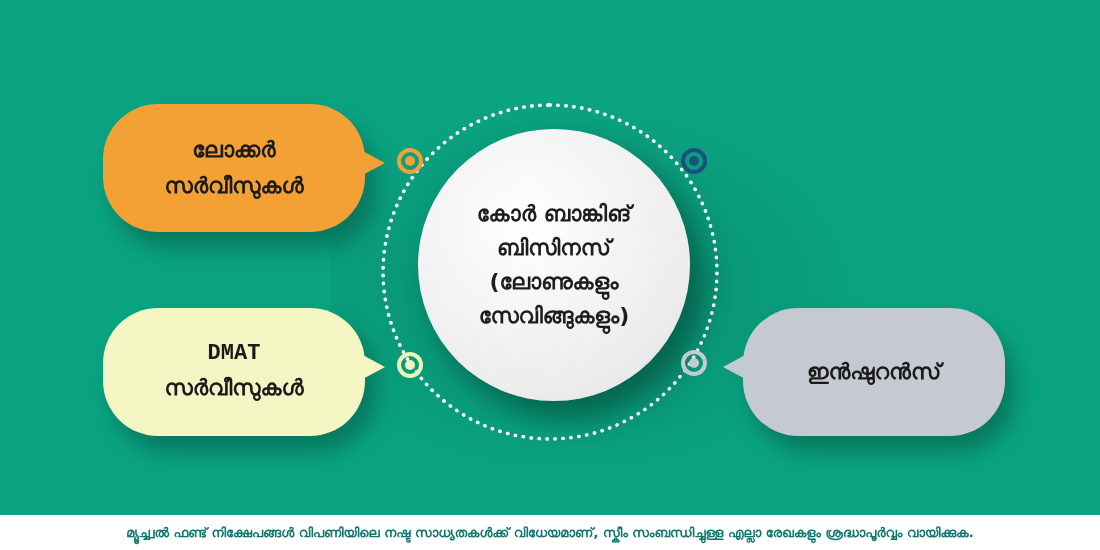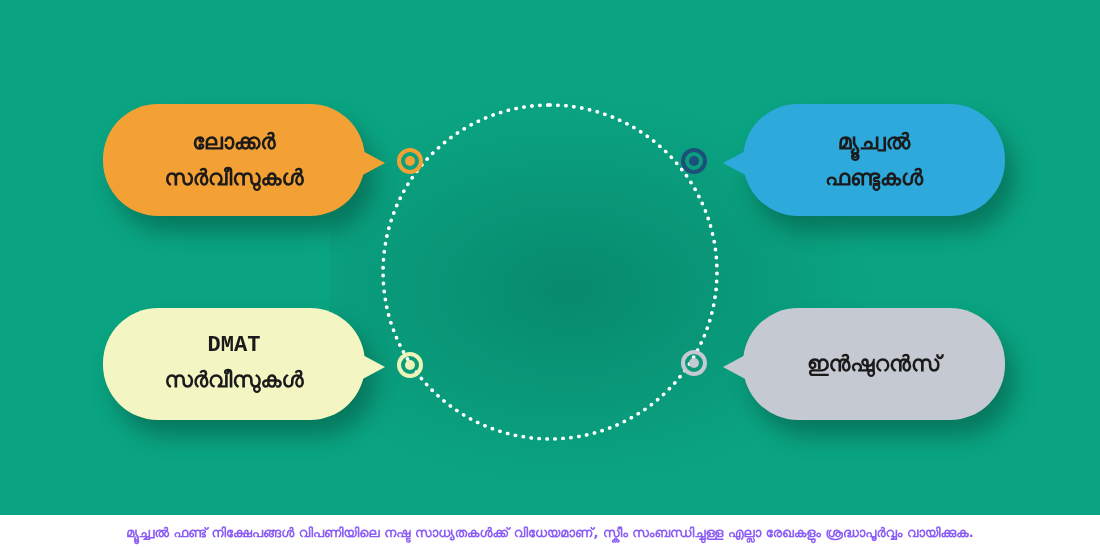--- a/index.html
+++ b/index.html
@@ -2,50 +2,51 @@
 <html><head>
 <meta charset="utf-8">
 <style>
   html, body { margin:0; padding:0; }
   body { width:1100px; height:550px; position:relative; overflow:hidden; background:#ffffff; font-family:"DejaVu Sans", sans-serif; }
   .canvas { position:absolute; left:0; top:0; width:1100px; height:515px; background:#0aa482; overflow:hidden; }
   .shade { position:absolute; left:330px; top:60px; width:600px; height:460px; background:radial-gradient(ellipse at 40% 50%, rgba(0,60,50,0.25), rgba(0,0,0,0) 60%); pointer-events:none; }
   .dotted-ring { position:absolute; left:381px; top:103px; width:338px; height:338px; border-radius:50%; border:4px dotted #ffffff; box-sizing:border-box; }
   .center-circle { position:absolute; left:418px; top:129px; width:272px; height:272px; border-radius:50%; background:radial-gradient(circle at 40% 35%, #ffffff, #ececec 70%, #dcdcdc); box-shadow: 14px 18px 28px rgba(0,40,30,0.45); display:flex; align-items:center; justify-content:center; text-align:center; }
   .center-text { font-weight:bold; font-size:22px; line-height:34px; color:#1d1d1d; white-space:pre-line; }
-  .bubble { position:absolute; width:262px; height:112px; border-radius:55px; display:flex; align-items:center; justify-content:center; text-align:center; box-shadow: 10px 16px 22px rgba(0,40,30,0.35); }
+  .bubble { position:absolute; width:262px; height:128px; border-radius:55px; display:flex; align-items:center; justify-content:center; text-align:center; box-shadow: 10px 16px 22px rgba(0,40,30,0.35); }
   .bubble-text { font-weight:bold; font-size:22px; line-height:36px; color:#1a1a1a; white-space:pre-line; }
   .tail-right { position:absolute; right:-20px; top:45px; width:0; height:0; border-top:14px solid transparent; border-bottom:14px solid transparent; border-left:26px solid; }
   .tail-left { position:absolute; left:-20px; top:45px; width:0; height:0; border-top:14px solid transparent; border-bottom:14px solid transparent; border-right:26px solid; }
   .node { position:absolute; width:26px; height:26px; border-radius:50%; box-sizing:border-box; border:4px solid; display:flex; align-items:center; justify-content:center; }
   .node-dot { width:10px; height:10px; border-radius:50%; }
-  .disclaimer { position:absolute; left:0; top:515px; width:1100px; height:35px; display:flex; align-items:center; justify-content:center; font-size:13px; font-weight:bold; color:#8b5cf6; }
+  .disclaimer { position:absolute; left:0; top:515px; width:1100px; height:35px; display:flex; align-items:center; justify-content:center; font-size:13px; font-weight:bold; color:#0f766e; }
 </style>
 </head>
 <body>
 
 <div class="canvas">
   <div class="shade"></div>
   <div class="dotted-ring"></div>
 
+  <div class="center-circle">
+    <div class="center-text">കോർ ബാങ്കിങ്
+ബിസിനസ്
+(ലോണുകളും
+സേവിങ്ങുകളും)</div>
+  </div>
 
   <div class="bubble" style="left:103px; top:104px; background:#f3a134;">
     <div class="bubble-text">ലോക്കർ
 സർവീസുകൾ</div>
     <div class="tail-right" style="border-left-color:#f3a134;"></div>
   </div>
   <div class="node" style="left:397px; top:148px; border-color:#f3a134;">
     <div class="node-dot" style="background:#f3a134;"></div>
   </div>
 
-  <div class="bubble" style="left:743px; top:104px; background:#2ea9dc;">
-    <div class="bubble-text">മ്യൂച്വൽ
-ഫണ്ടുകൾ</div>
-    <div class="tail-left" style="border-right-color:#2ea9dc;"></div>
-  </div>
   <div class="node" style="left:681px; top:148px; border-color:#1c4f7a;">
     <div class="node-dot" style="background:#1c4f7a;"></div>
   </div>
 
   <div class="bubble" style="left:103px; top:308px; background:#f3f6c2;font-family:Liberation Mono, monospace;">
     <div class="bubble-text">DMAT
 സർവീസുകൾ</div>
     <div class="tail-right" style="border-left-color:#f3f6c2;"></div>
   </div>
   <div class="node" style="left:397px; top:352px; border-color:#eef4b8;">

